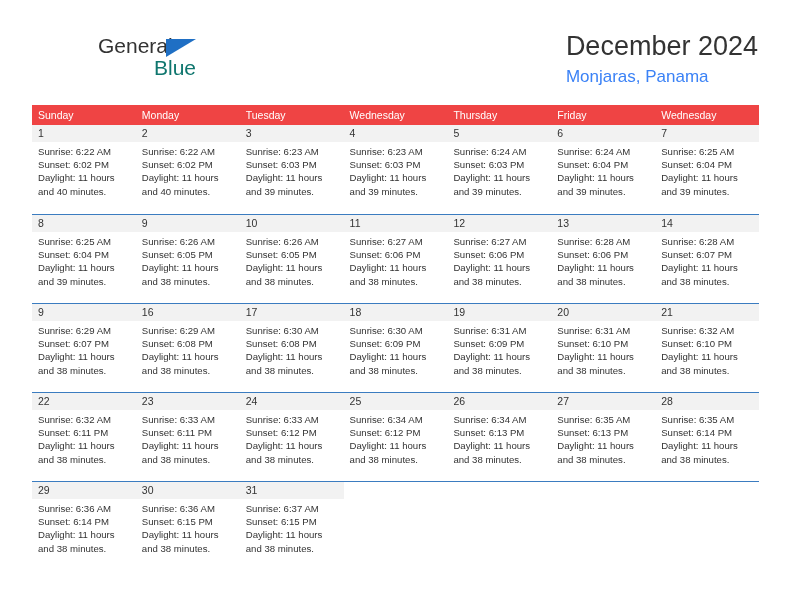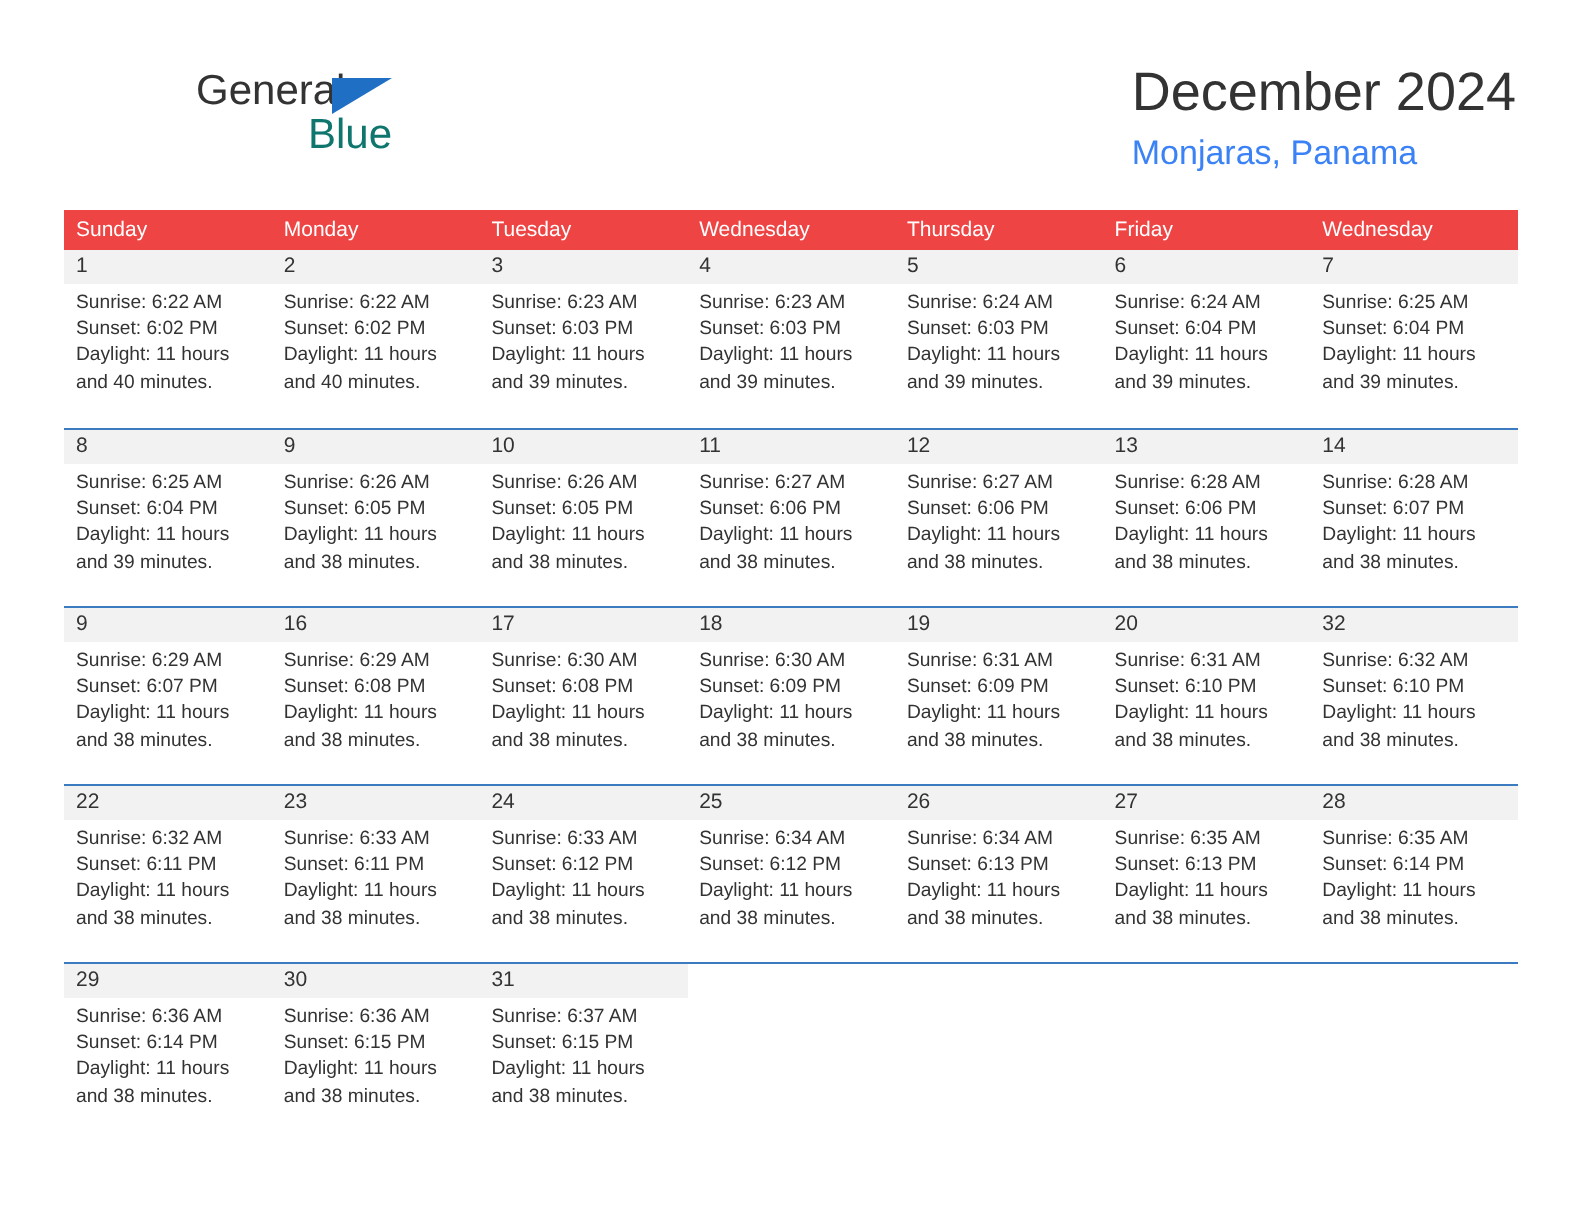--- a/index.html
+++ b/index.html
@@ -354,21 +354,21 @@
       <div class="day">
         <div class="day-num-band">20</div>
         <div class="day-details">
           <div class="detail-line">Sunrise: 6:31 AM</div>
           <div class="detail-line">Sunset: 6:10 PM</div>
           <div class="detail-line">Daylight: 11 hours</div>
           <div class="detail-line">and 38 minutes.</div>
         </div>
       </div>
       <div class="day">
-        <div class="day-num-band">32</div>
+        <div class="day-num-band">21</div>
         <div class="day-details">
           <div class="detail-line">Sunrise: 6:32 AM</div>
           <div class="detail-line">Sunset: 6:10 PM</div>
           <div class="detail-line">Daylight: 11 hours</div>
           <div class="detail-line">and 38 minutes.</div>
         </div>
       </div>
     </div>
 
     <div class="week">

